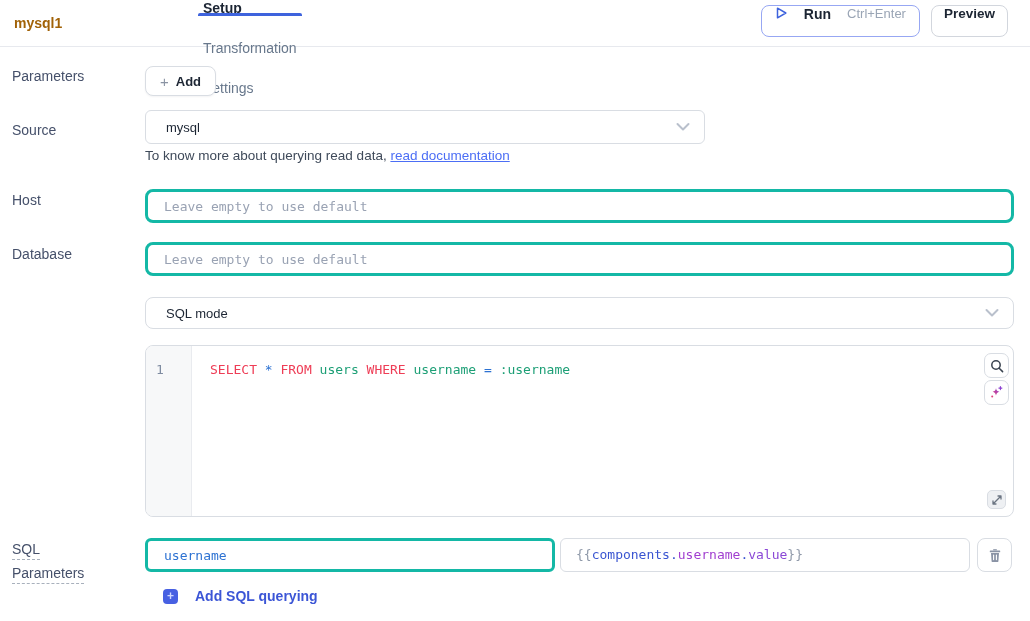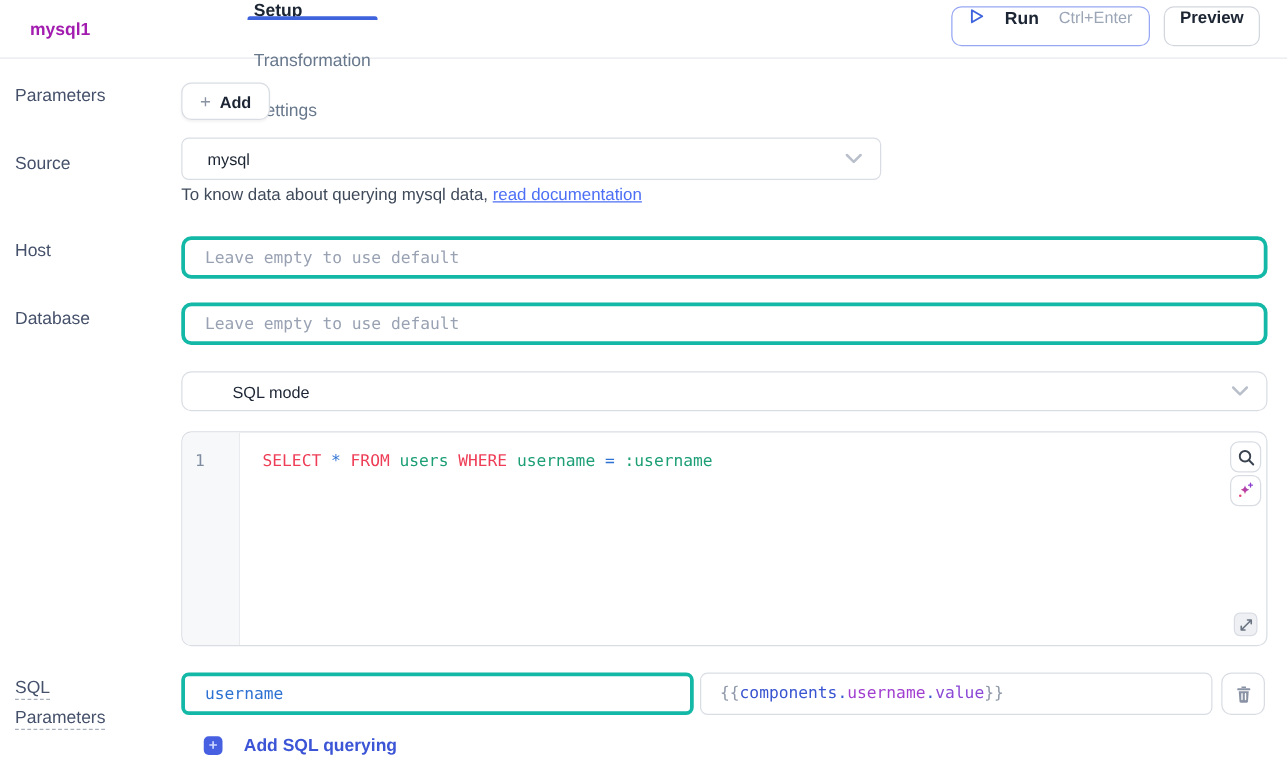--- a/index.html
+++ b/index.html
@@ -3,21 +3,21 @@
 <meta charset="utf-8">
 <style>
   * { margin:0; padding:0; box-sizing:border-box; }
   html,body { background:#fff; }
   .app {
     position:relative; width:1030px; height:621px; background:#ffffff;
     font-family:"Liberation Sans", sans-serif; color:#1c2533; overflow:hidden;
   }
   
   .topbar { position:absolute; left:0; top:0; width:1030px; height:47px; background:#fff; border-bottom:1px solid #e7e9ee; }
-  .q-title { position:absolute; left:24px; top:0; line-height:46px; font-size:14px; font-weight:600; color:#a21caf; }
+  .q-title { position:absolute; left:14px; top:0; line-height:46px; font-size:14px; font-weight:600; color:#a16207; }
   .tabs { position:absolute; left:198px; top:0; height:47px; display:flex; gap:24px;flex-direction:column; }
   .tab { height:47px; display:flex; align-items:center; padding:0 5px; font-size:14px; color:#68788c; cursor:pointer; position:relative; }
   .tab.active { color:#1c2533; font-weight:600; }
   .tab.active::after { content:""; position:absolute; left:0; right:0; bottom:0; height:3px; background:#3e63dd; border-radius:2px 2px 0 0; }
   .topbar-actions { position:absolute; right:22px; top:5px; display:flex; gap:11px; }
   .run-btn { height:32px; padding:0 13px; border:1px solid #97a7f3; border-radius:8px; background:#fff; display:flex; gap:16px; cursor:pointer; }
   .run-label { font-size:14px; font-weight:600; color:#1c2533; }
   .run-shortcut { font-size:13px; color:#9aa5b5; }
   .preview-btn { height:32px; padding:0 12px; border:1px solid #d2d6dd; border-radius:8px; background:#fff; font-size:13.5px; font-weight:600; color:#1c2533; display:flex; cursor:pointer; }
   
@@ -113,27 +113,27 @@
 
   <div class="select" style="left:145px; top:110px; width:560px; height:34px;">
     <span class="sel-text">mysql</span>
     <span class="chev">
       <svg width="14" height="9" viewBox="0 0 14 9" fill="none">
           <path d="M1.5 1.5 L7 7 L12.5 1.5" stroke="#b9c0cc" stroke-width="2" stroke-linecap="round" stroke-linejoin="round"></path>
         </svg>
     </span>
   </div>
   <div class="helper">
-    <span>To know data about querying mysql data, </span><a>read documentation</a>
+    <span>To know more about querying read data, </span><a>read documentation</a>
   </div>
 
   <input class="text-input" style="left: 145px; top: 189px; width: 869px; height: 34px;" placeholder="Leave empty to use default">
   <input class="text-input" style="left: 145px; top: 242px; width: 869px; height: 34px;" placeholder="Leave empty to use default">
 
-  <div class="select" style="left:145px; top:297px; width:869px; height:32px; border-radius:8px;padding-left:20px;">
+  <div class="select" style="left:145px; top:297px; width:869px; height:32px; border-radius:8px;">
     <span class="sel-text">SQL mode</span>
     <span class="chev">
       <svg width="14" height="9" viewBox="0 0 14 9" fill="none">
           <path d="M1.5 1.5 L7 7 L12.5 1.5" stroke="#b9c0cc" stroke-width="2" stroke-linecap="round" stroke-linejoin="round"></path>
         </svg>
     </span>
   </div>
 
   <div class="editor">
     <div class="gutter">

